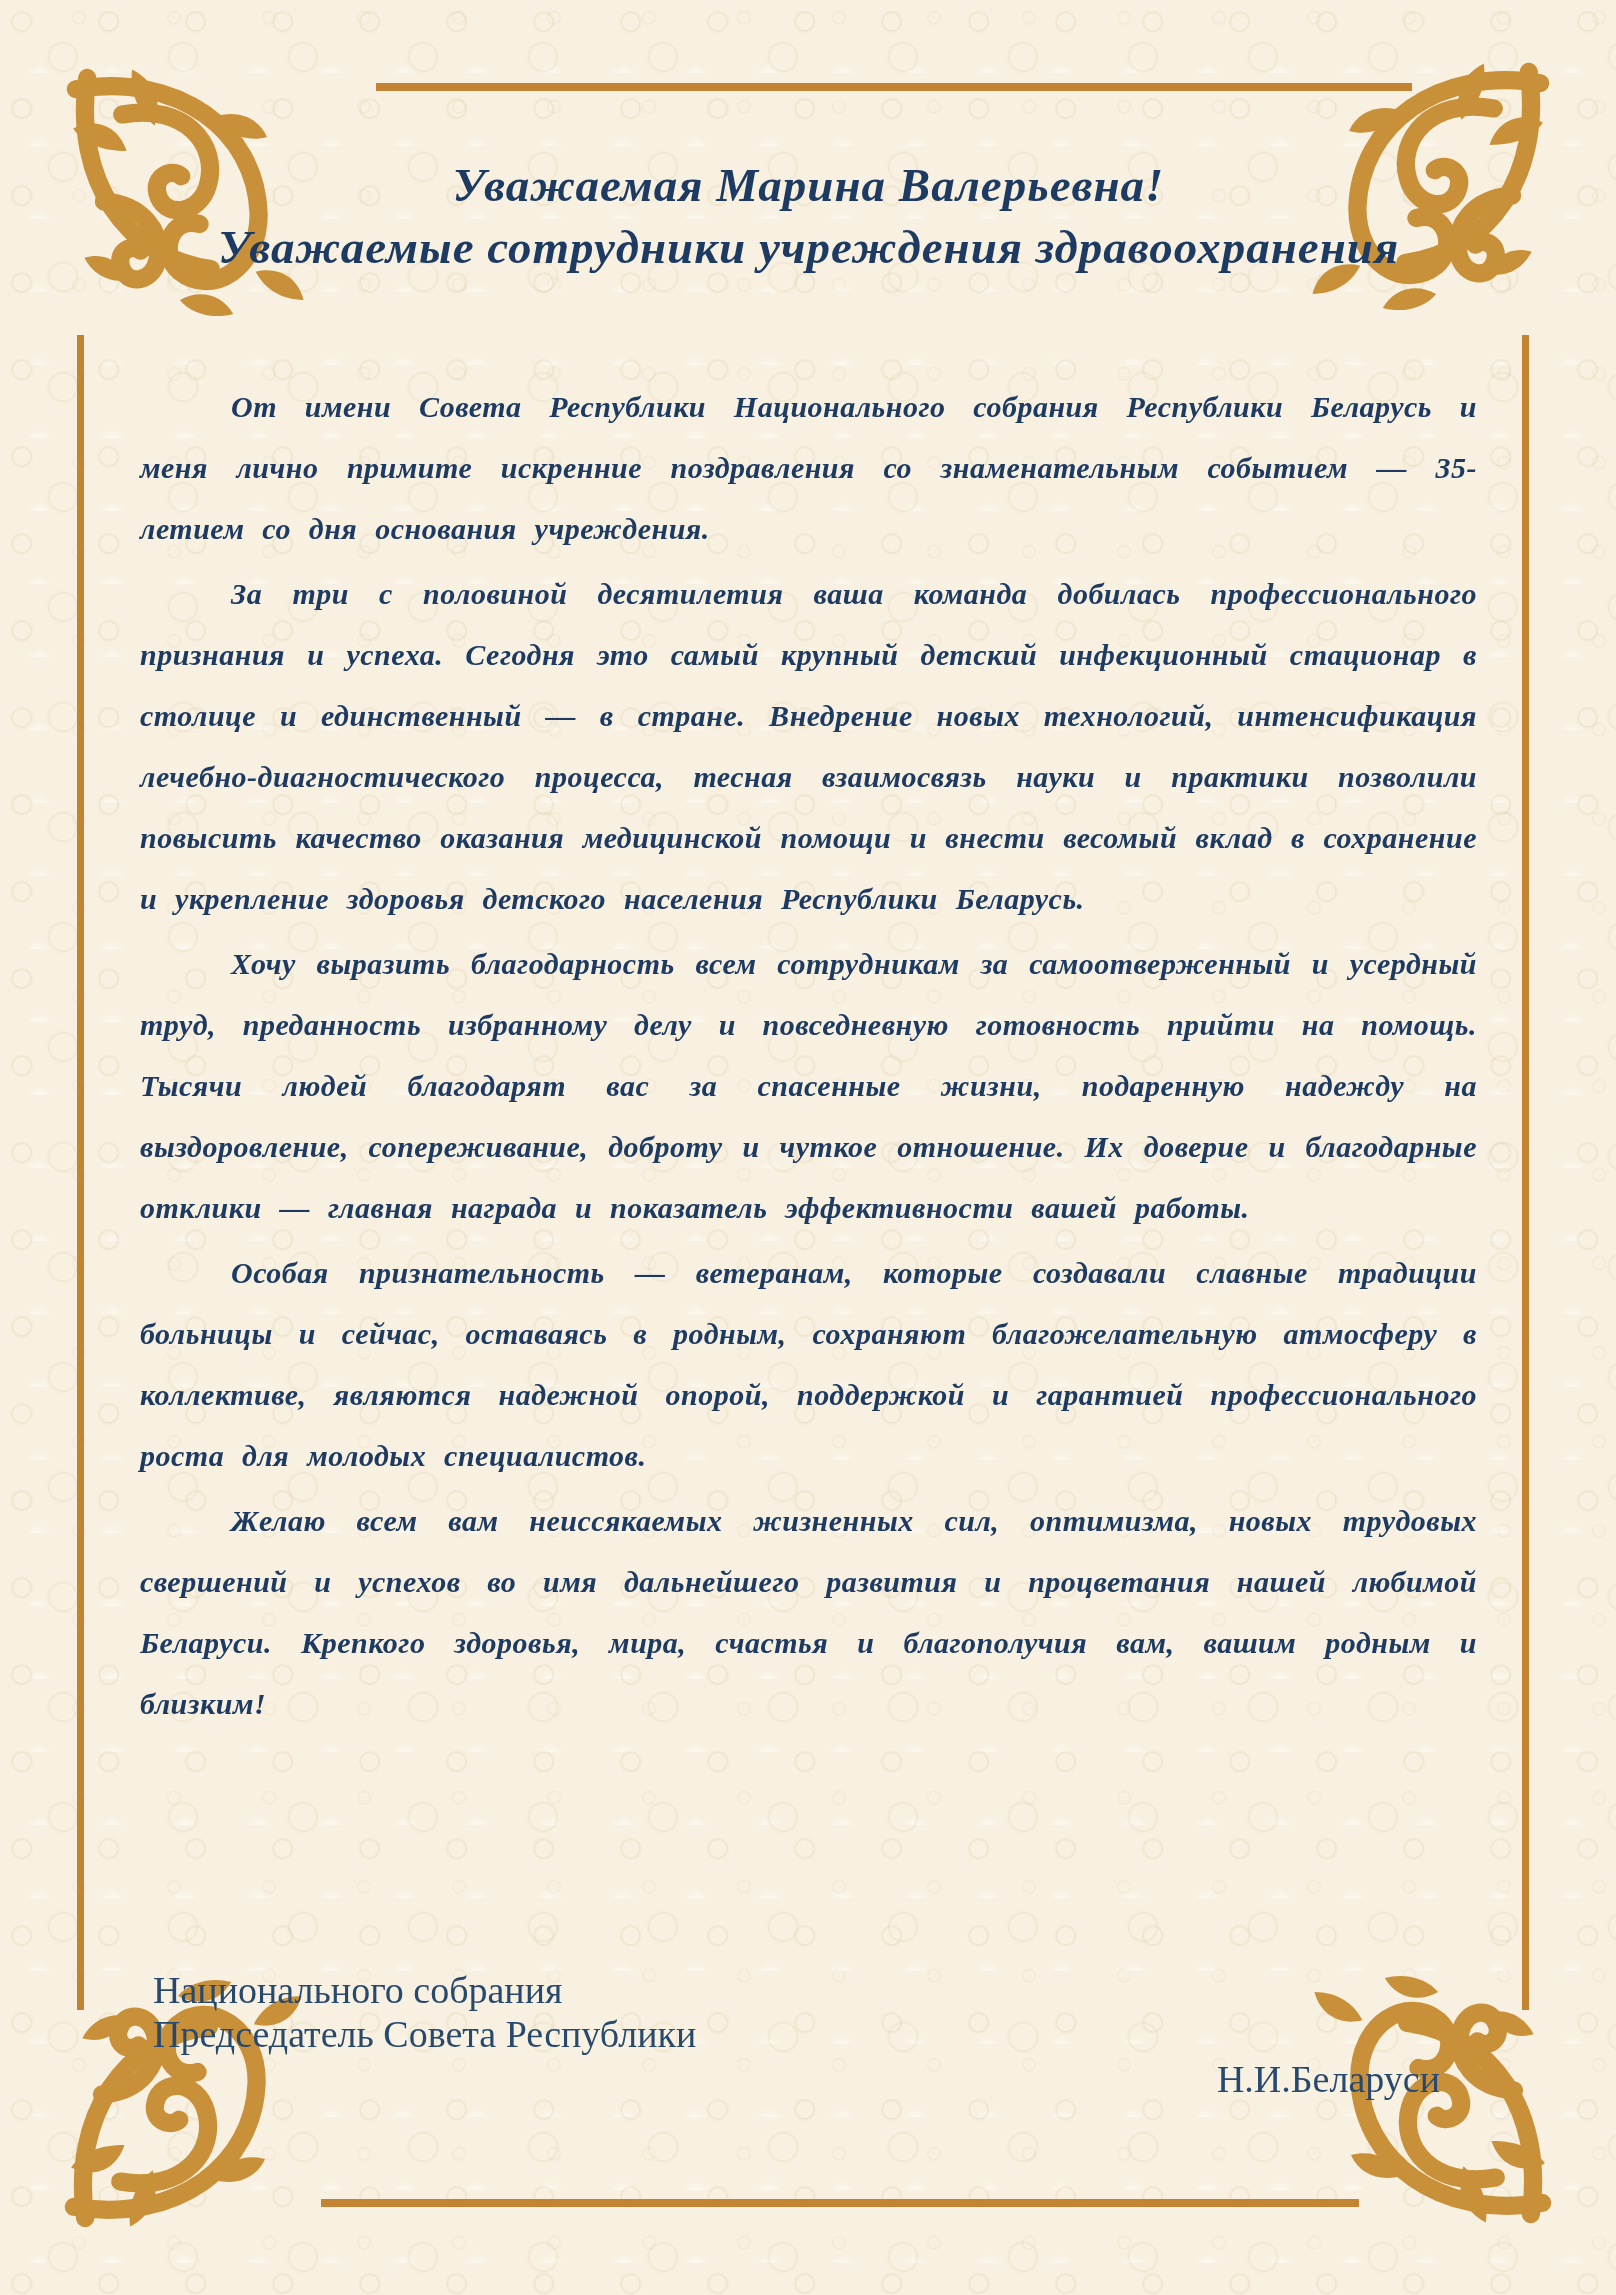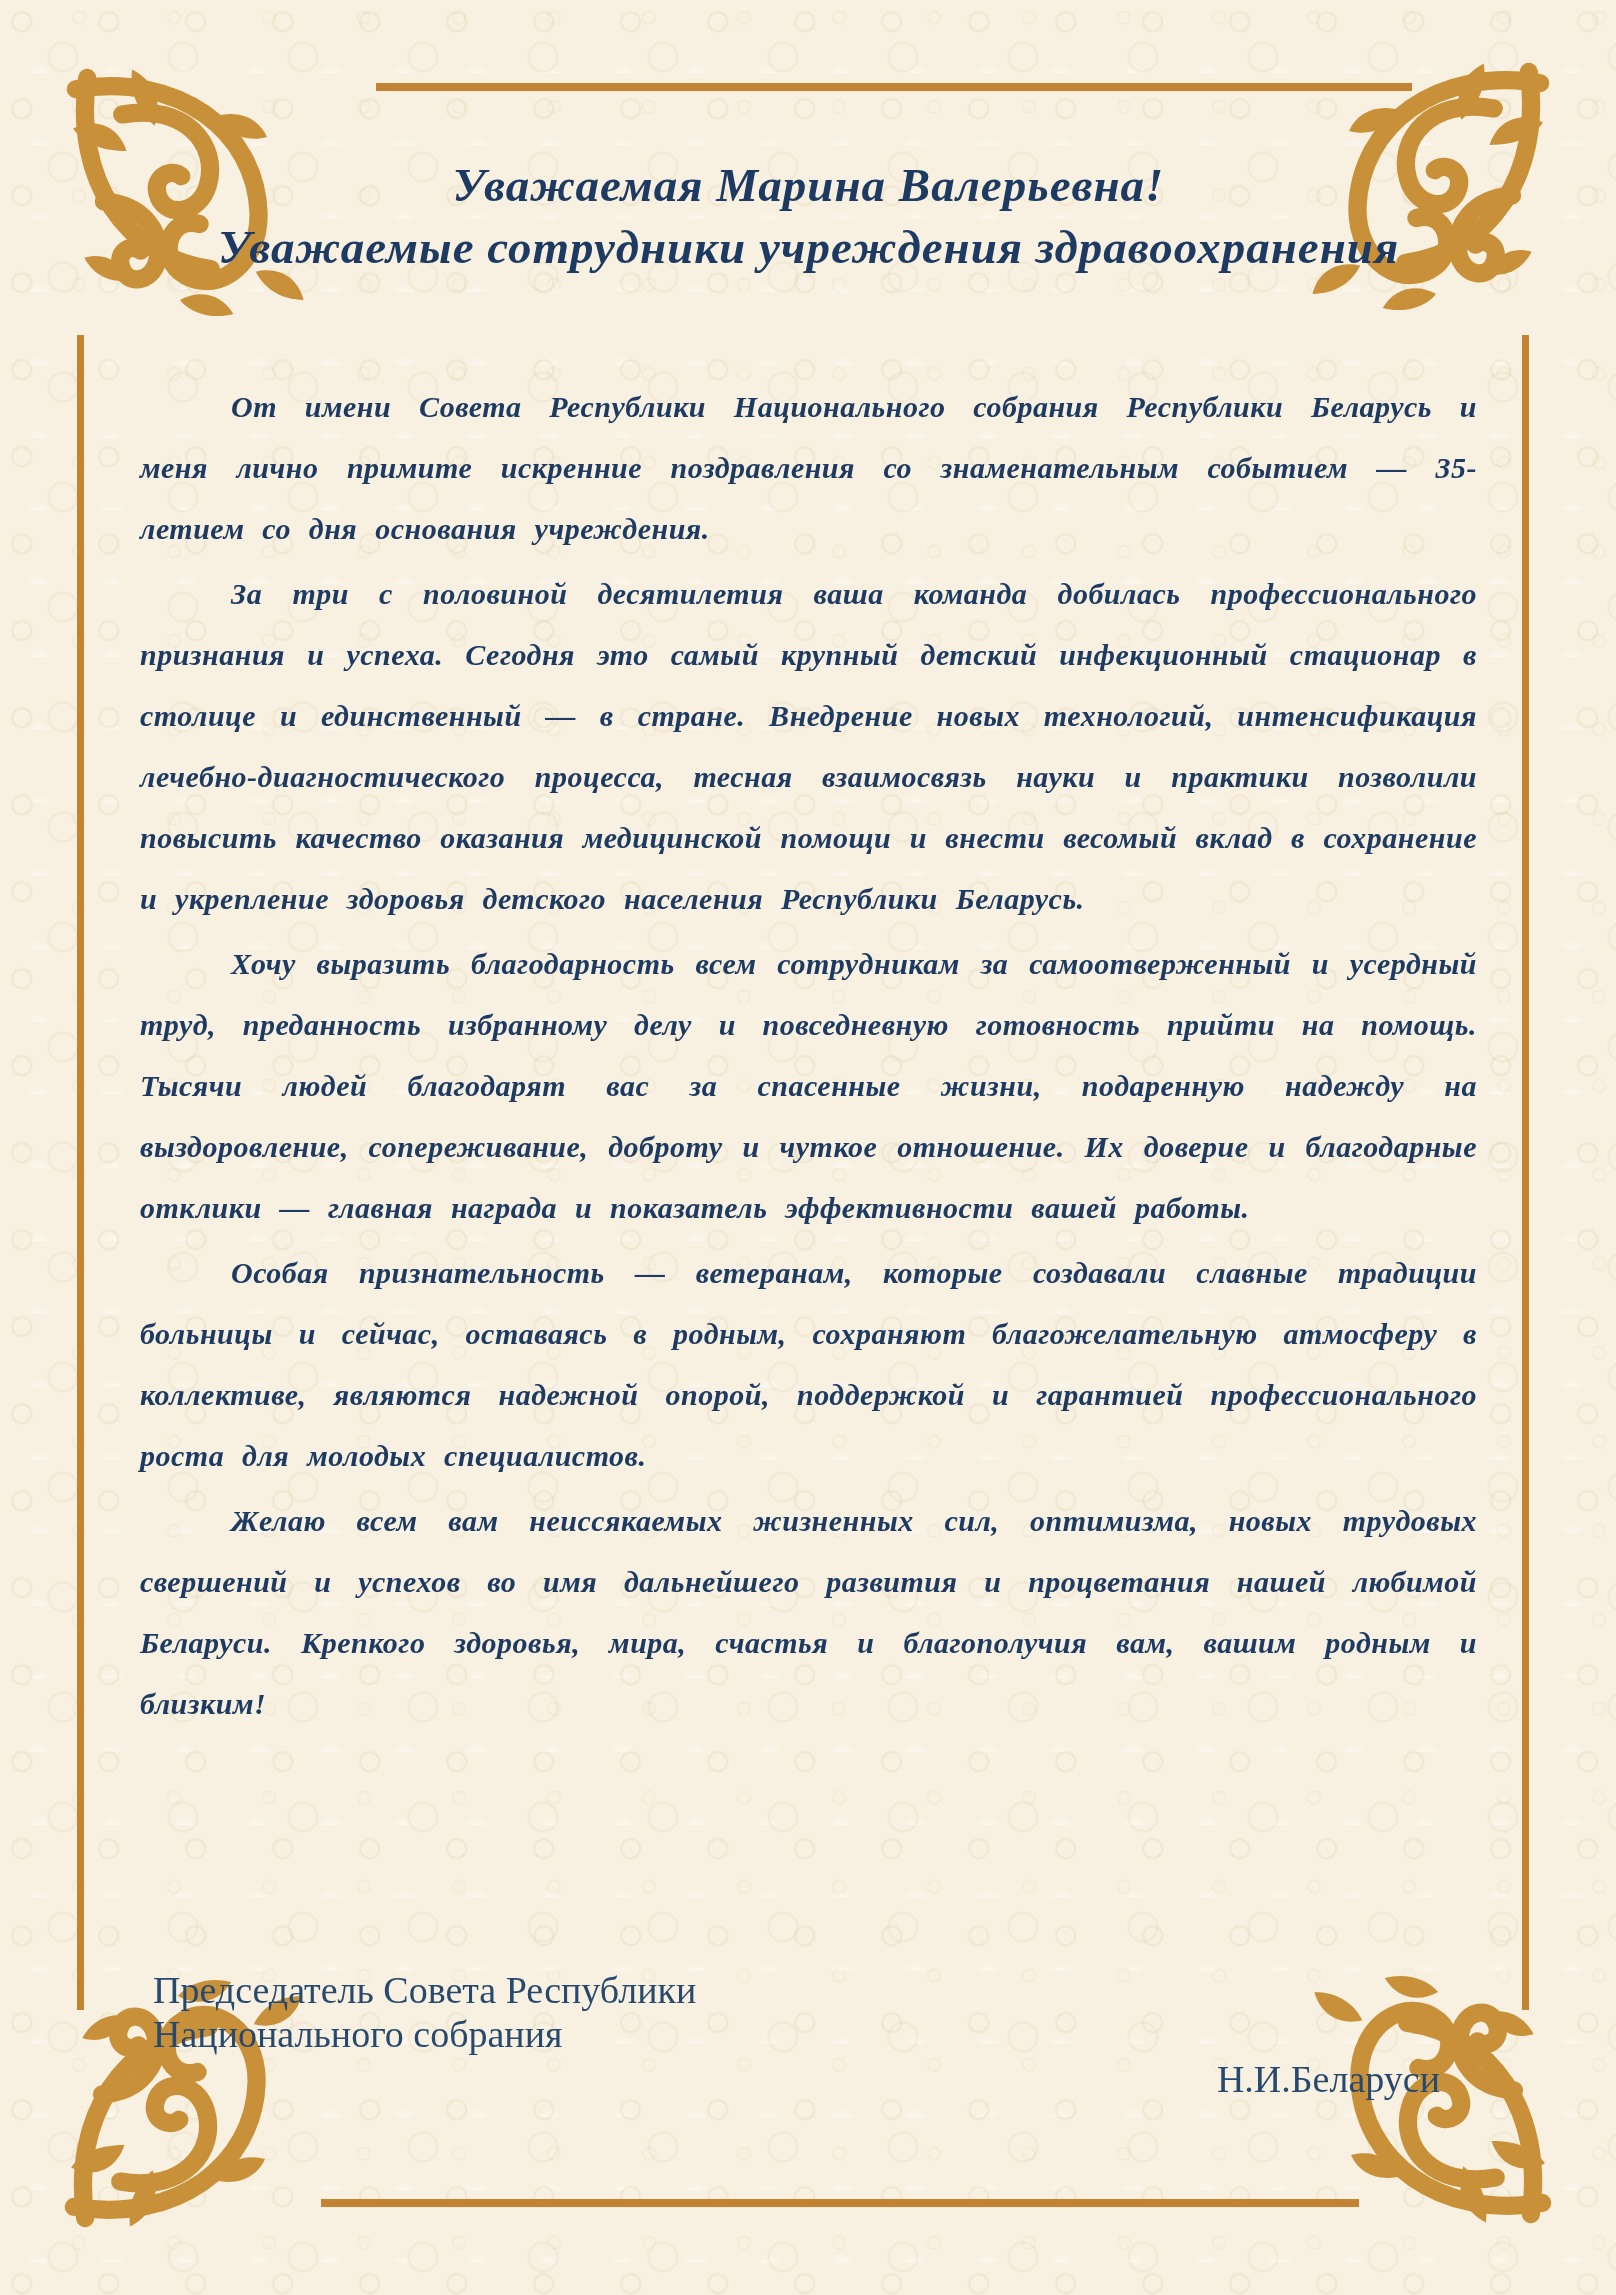--- a/index.html
+++ b/index.html
@@ -110,20 +110,20 @@
   <div class="letter-body">
     <p>От имени Совета Республики Национального собрания Республики Беларусь и меня лично примите искренние поздравления со знаменательным событием — 35-летием со дня основания учреждения.</p>
     <p>За три с половиной десятилетия ваша команда добилась профессионального признания и успеха. Сегодня это самый крупный детский инфекционный стационар в столице и единственный — в стране. Внедрение новых технологий, интенсификация лечебно-диагностического процесса, тесная взаимосвязь науки и практики позволили повысить качество оказания медицинской помощи и внести весомый вклад в сохранение и укрепление здоровья детского населения Республики Беларусь.</p>
     <p>Хочу выразить благодарность всем сотрудникам за самоотверженный и усердный труд, преданность избранному делу и повседневную готовность прийти на помощь. Тысячи людей благодарят вас за спасенные жизни, подаренную надежду на выздоровление, сопереживание, доброту и чуткое отношение. Их доверие и благодарные отклики — главная награда и показатель эффективности вашей работы.</p>
     <p>Особая признательность — ветеранам, которые создавали славные традиции больницы и сейчас, оставаясь в родным, сохраняют благожелательную атмосферу в коллективе, являются надежной опорой, поддержкой и гарантией профессионального роста для молодых специалистов.</p>
     <p>Желаю всем вам неиссякаемых жизненных сил, оптимизма, новых трудовых свершений и успехов во имя дальнейшего развития и процветания нашей любимой Беларуси. Крепкого здоровья, мира, счастья и благополучия вам, вашим родным и близким!</p>
   </div>
 
   <div class="signature">
     <div class="sig-left">
+      <div>Национального собрания</div>
       <div>Председатель Совета Республики</div>
-      <div>Национального собрания</div>
     </div>
     <div class="sig-name">Н.И.Беларуси</div>
   </div>
 
 </div>
 
 
 </body></html>

